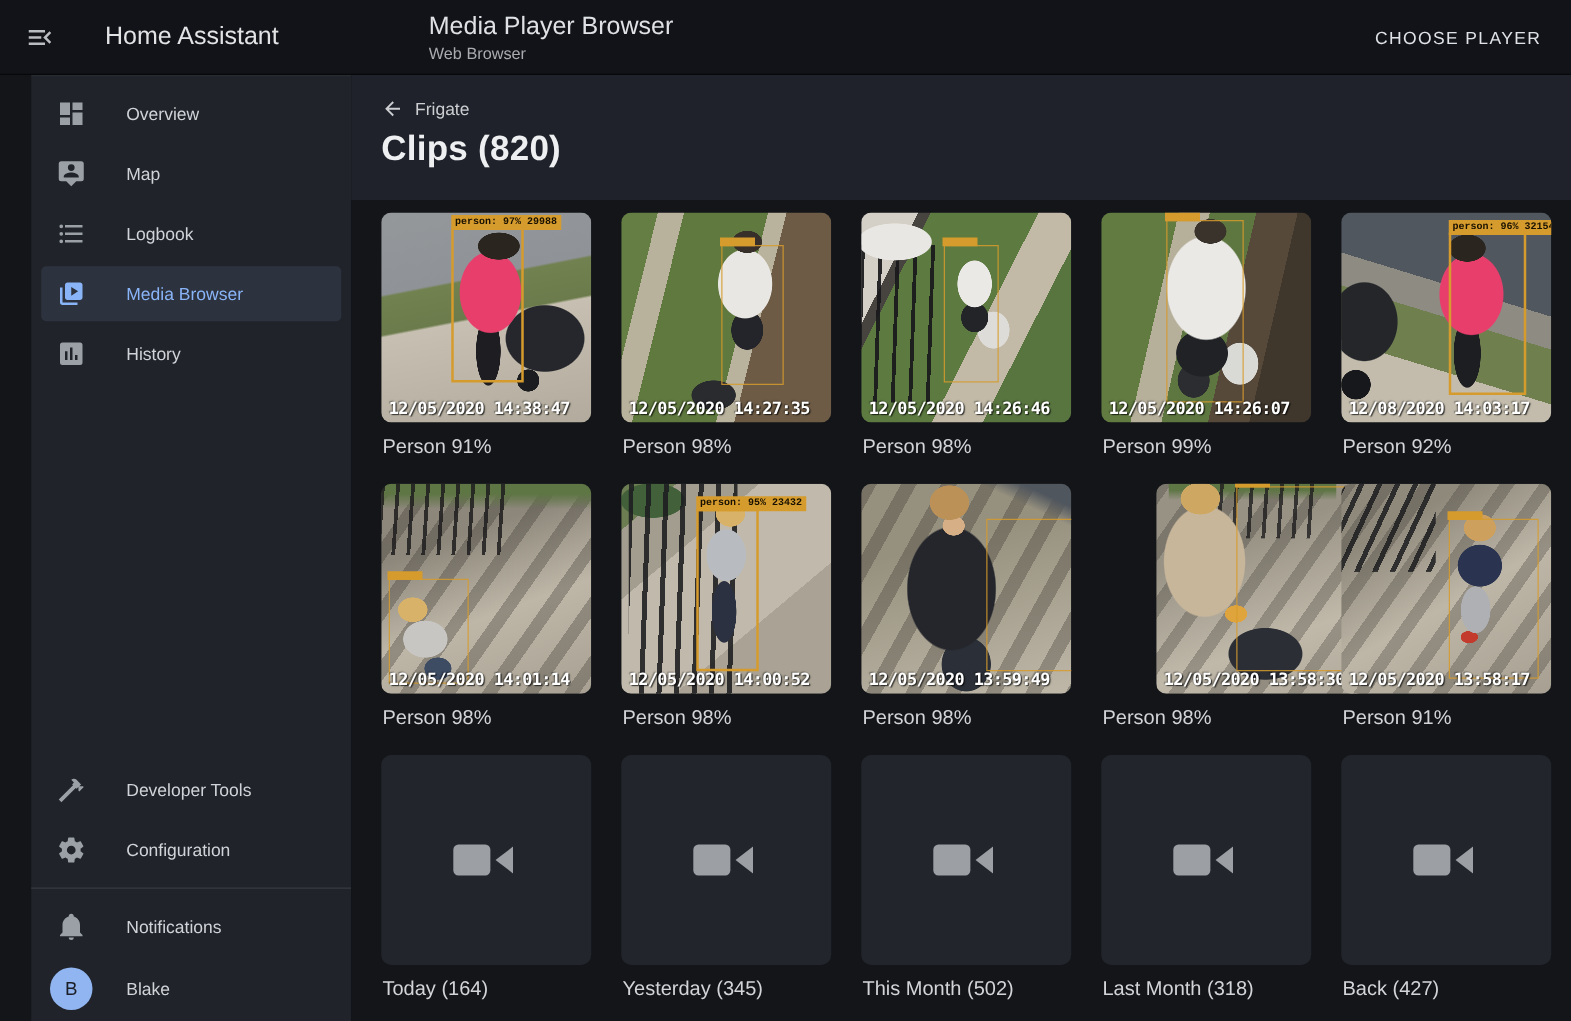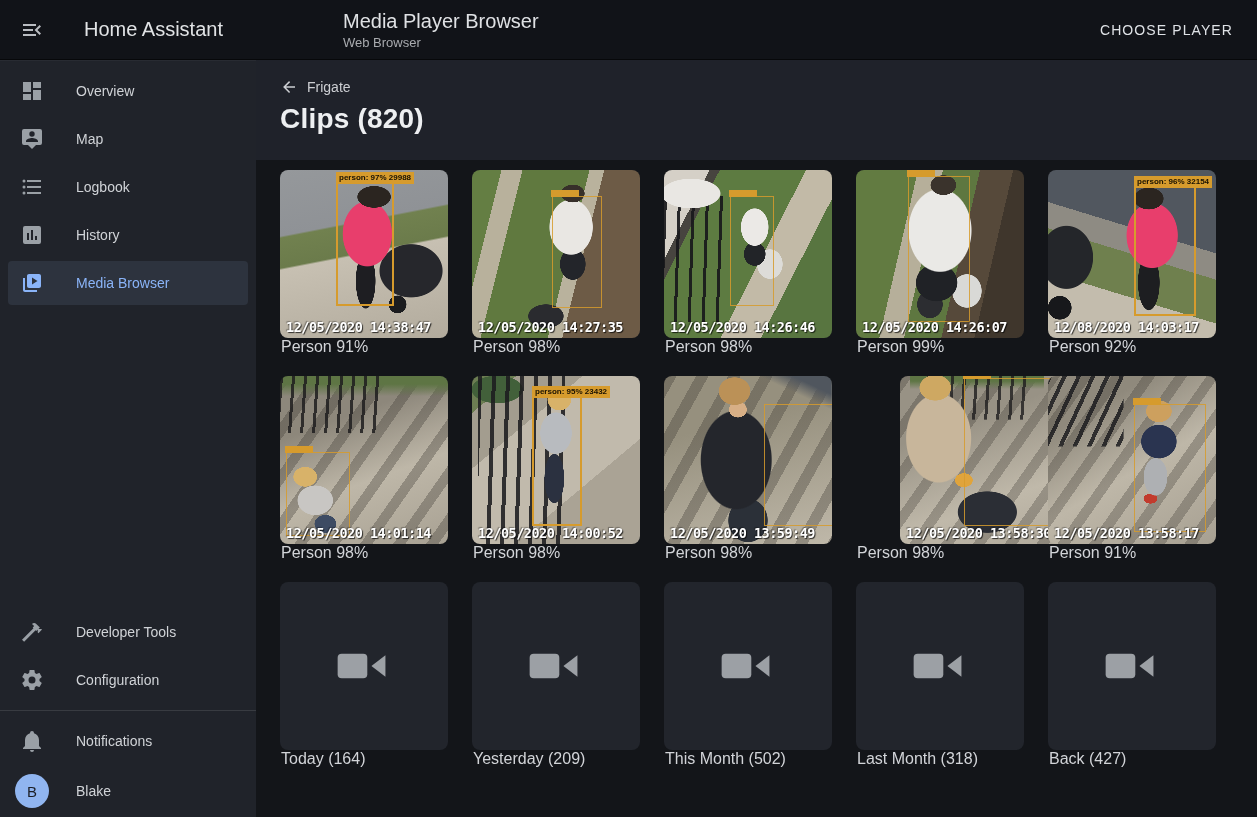--- a/index.html
+++ b/index.html
@@ -17,21 +17,21 @@
   .app-name { margin-left:40px; font-size:20px; color:#e1e3e5; font-weight:400; white-space:nowrap; }
   .topbar-title { margin-left:87px; line-height:1.2; }
   .panel-title { font-size:20px; color:#dfe1e4; font-weight:400; }
   .panel-subtitle { font-size:13px; color:#a9abaf; margin-top:2px; }
   .topbar-spacer { flex:1; }
   .choose-player { background:none; border:none; color:#dfe2e6; font-family:inherit;
     font-size:14px; font-weight:500; letter-spacing:1.1px; margin-right:16px; padding:8px;
     cursor:pointer; text-transform:uppercase; }
 
   
-  .body { flex:1; display:flex; min-height:0; }
+  .body { flex:1; display:flex; min-height:0;padding-left:25px; }
 
   
   .sidebar { width:256px; flex:none; background:#20232a; display:flex; flex-direction:column;
     padding-top:6px; border-top:1px solid rgba(255,255,255,.04); }
   .nav-item { height:48px; display:flex; align-items:center; padding-left:20px; cursor:pointer;
     position:relative; }
   .nav-item .nav-icon { width:24px; height:24px; flex:none; }
   .nav-item .nav-icon svg { width:24px; height:24px; fill:#9aa0a6; display:block; }
   .nav-item .nav-label { margin-left:32px; font-size:14px; font-weight:500; color:#d0d3d7; }
   .nav-item.selected { margin:2px 8px; padding-left:12px; height:44px; border-radius:4px;
@@ -52,30 +52,30 @@
   .breadcrumb { display:flex; align-items:center; gap:9px; cursor:pointer; width:max-content; }
   .breadcrumb svg { width:18px; height:18px; fill:#ccced2; }
   .breadcrumb-label { font-size:14px; color:#ccced2; }
   .page-title { margin-top:7px; font-size:28px; font-weight:700; color:#edeff1; letter-spacing:.2px; }
 
   .grid { padding:10px 24px 0 24px; display:grid; grid-template-columns:repeat(5,168px);
     column-gap:24px; row-gap:20px; }
   .card { cursor:pointer; }
   .thumb { width:168px; height:168px; border-radius:8px; overflow:hidden; position:relative;
     background-color:#3a3d42; }
-  .caption { font-size:16px; color:#d2d4d8; padding-left:1px; }
+  .caption { margin-top:11px; font-size:16px; color:#d2d4d8; padding-left:1px; }
 
   .ts { position:absolute; left:6px; bottom:3px; font-family:"DejaVu Sans Mono",monospace;
     font-weight:700; font-size:13.5px; color:#fff; letter-spacing:-.5px; white-space:nowrap;
     text-shadow:1px 1px 1px rgba(0,0,0,.75), -1px -1px 1px rgba(0,0,0,.35); }
 
   .det-box { position:absolute; border:1px solid rgba(214,155,45,.85); }
   .det-box.bold { border-width:2px; border-color:#d69b2d; }
   .chip { position:absolute; bottom:100%; left:-2px; background:#d69b2d; color:#181102;
-    font-family:Liberation Sans, sans-serif; font-weight:700; font-size:8px; line-height:12px;
+    font-family:Liberation Mono, monospace; font-weight:700; font-size:8px; line-height:12px;
     height:12px; padding:0 3px; white-space:nowrap; overflow:hidden; min-width:calc(100% + 4px); }
   .chip.tiny { min-width:0; width:28px; height:7px; padding:0; }
 
   
   .folder-thumb { width:168px; height:168px; border-radius:8px; background:#22252c;
     display:flex; align-items:center; justify-content:center; }
   .folder-thumb svg { width:56px; height:40px; fill:#9ca0a5; }
 
   
   .s1{background:
@@ -210,36 +210,36 @@
 
       <div class="nav-item">
         <span class="nav-icon">
           <svg viewBox="0 0 24 24">
               <path d="M7,5H21V7H7V5M7,13V11H21V13H7M4,4.5A1.5,1.5 0 0,1 5.5,6A1.5,1.5 0 0,1 4,7.5A1.5,1.5 0 0,1 2.5,6A1.5,1.5 0 0,1 4,4.5M4,10.5A1.5,1.5 0 0,1 5.5,12A1.5,1.5 0 0,1 4,13.5A1.5,1.5 0 0,1 2.5,12A1.5,1.5 0 0,1 4,10.5M7,19V17H21V19H7M4,16.5A1.5,1.5 0 0,1 5.5,18A1.5,1.5 0 0,1 4,19.5A1.5,1.5 0 0,1 2.5,18A1.5,1.5 0 0,1 4,16.5Z"></path>
             </svg>
         </span>
         <span class="nav-label">Logbook</span>
       </div>
 
+      <div class="nav-item selected">
+        <span class="nav-icon">
+          <svg viewBox="0 0 24 24">
+              <path d="M19,3H9C7.9,3 7,3.9 7,5V15C7,16.1 7.9,17 9,17H19C20.1,17 21,16.1 21,15V5C21,3.9 20.1,3 19,3M12,13.5V6.5L17.5,10L12,13.5M3,7H5V19H17V21H5C3.9,21 3,20.1 3,19V7Z"></path>
+            </svg>
+        </span>
+        <span class="nav-label">Media Browser</span>
+      </div>
+
       <div class="nav-item">
         <span class="nav-icon">
           <svg viewBox="0 0 24 24">
               <path d="M19,3H5A2,2 0 0,0 3,5V19A2,2 0 0,0 5,21H19A2,2 0 0,0 21,19V5A2,2 0 0,0 19,3M9,17H7V10H9V17M13,17H11V7H13V17M17,17H15V13H17V17Z"></path>
             </svg>
         </span>
         <span class="nav-label">History</span>
-      </div>
-
-      <div class="nav-item selected">
-        <span class="nav-icon">
-          <svg viewBox="0 0 24 24">
-              <path d="M19,3H9C7.9,3 7,3.9 7,5V15C7,16.1 7.9,17 9,17H19C20.1,17 21,16.1 21,15V5C21,3.9 20.1,3 19,3M12,13.5V6.5L17.5,10L12,13.5M3,7H5V19H17V21H5C3.9,21 3,20.1 3,19V7Z"></path>
-            </svg>
-        </span>
-        <span class="nav-label">Media Browser</span>
       </div>
 
       <div class="sidebar-spacer"></div>
 
       <div class="nav-item">
         <span class="nav-icon">
           <svg viewBox="0 0 24 24">
               <path d="M2,19.63L13.43,8.2L12.72,7.5L14.14,6.07L12,3.89C13.2,2.7 15.09,2.7 16.27,3.89L19.87,7.5L18.45,8.91H21.29L22,9.62L18.45,13.21L17.74,12.5V9.62L16.27,11.04L15.56,10.33L4.13,21.76L2,19.63Z"></path>
             </svg>
         </span>
@@ -393,21 +393,21 @@
           <div class="caption">Today (164)</div>
         </div>
 
         <div class="card">
           <div class="folder-thumb">
             <svg viewBox="0 0 34 24">
                 <rect x="1" y="4.5" width="18" height="15" rx="2.5"></rect>
                 <path d="M21.5 12 L30 5.5 L30 18.5 Z"></path>
               </svg>
           </div>
-          <div class="caption">Yesterday (209)</div>
+          <div class="caption">Yesterday (345)</div>
         </div>
 
         <div class="card">
           <div class="folder-thumb">
             <svg viewBox="0 0 34 24">
                 <rect x="1" y="4.5" width="18" height="15" rx="2.5"></rect>
                 <path d="M21.5 12 L30 5.5 L30 18.5 Z"></path>
               </svg>
           </div>
           <div class="caption">This Month (502)</div>

